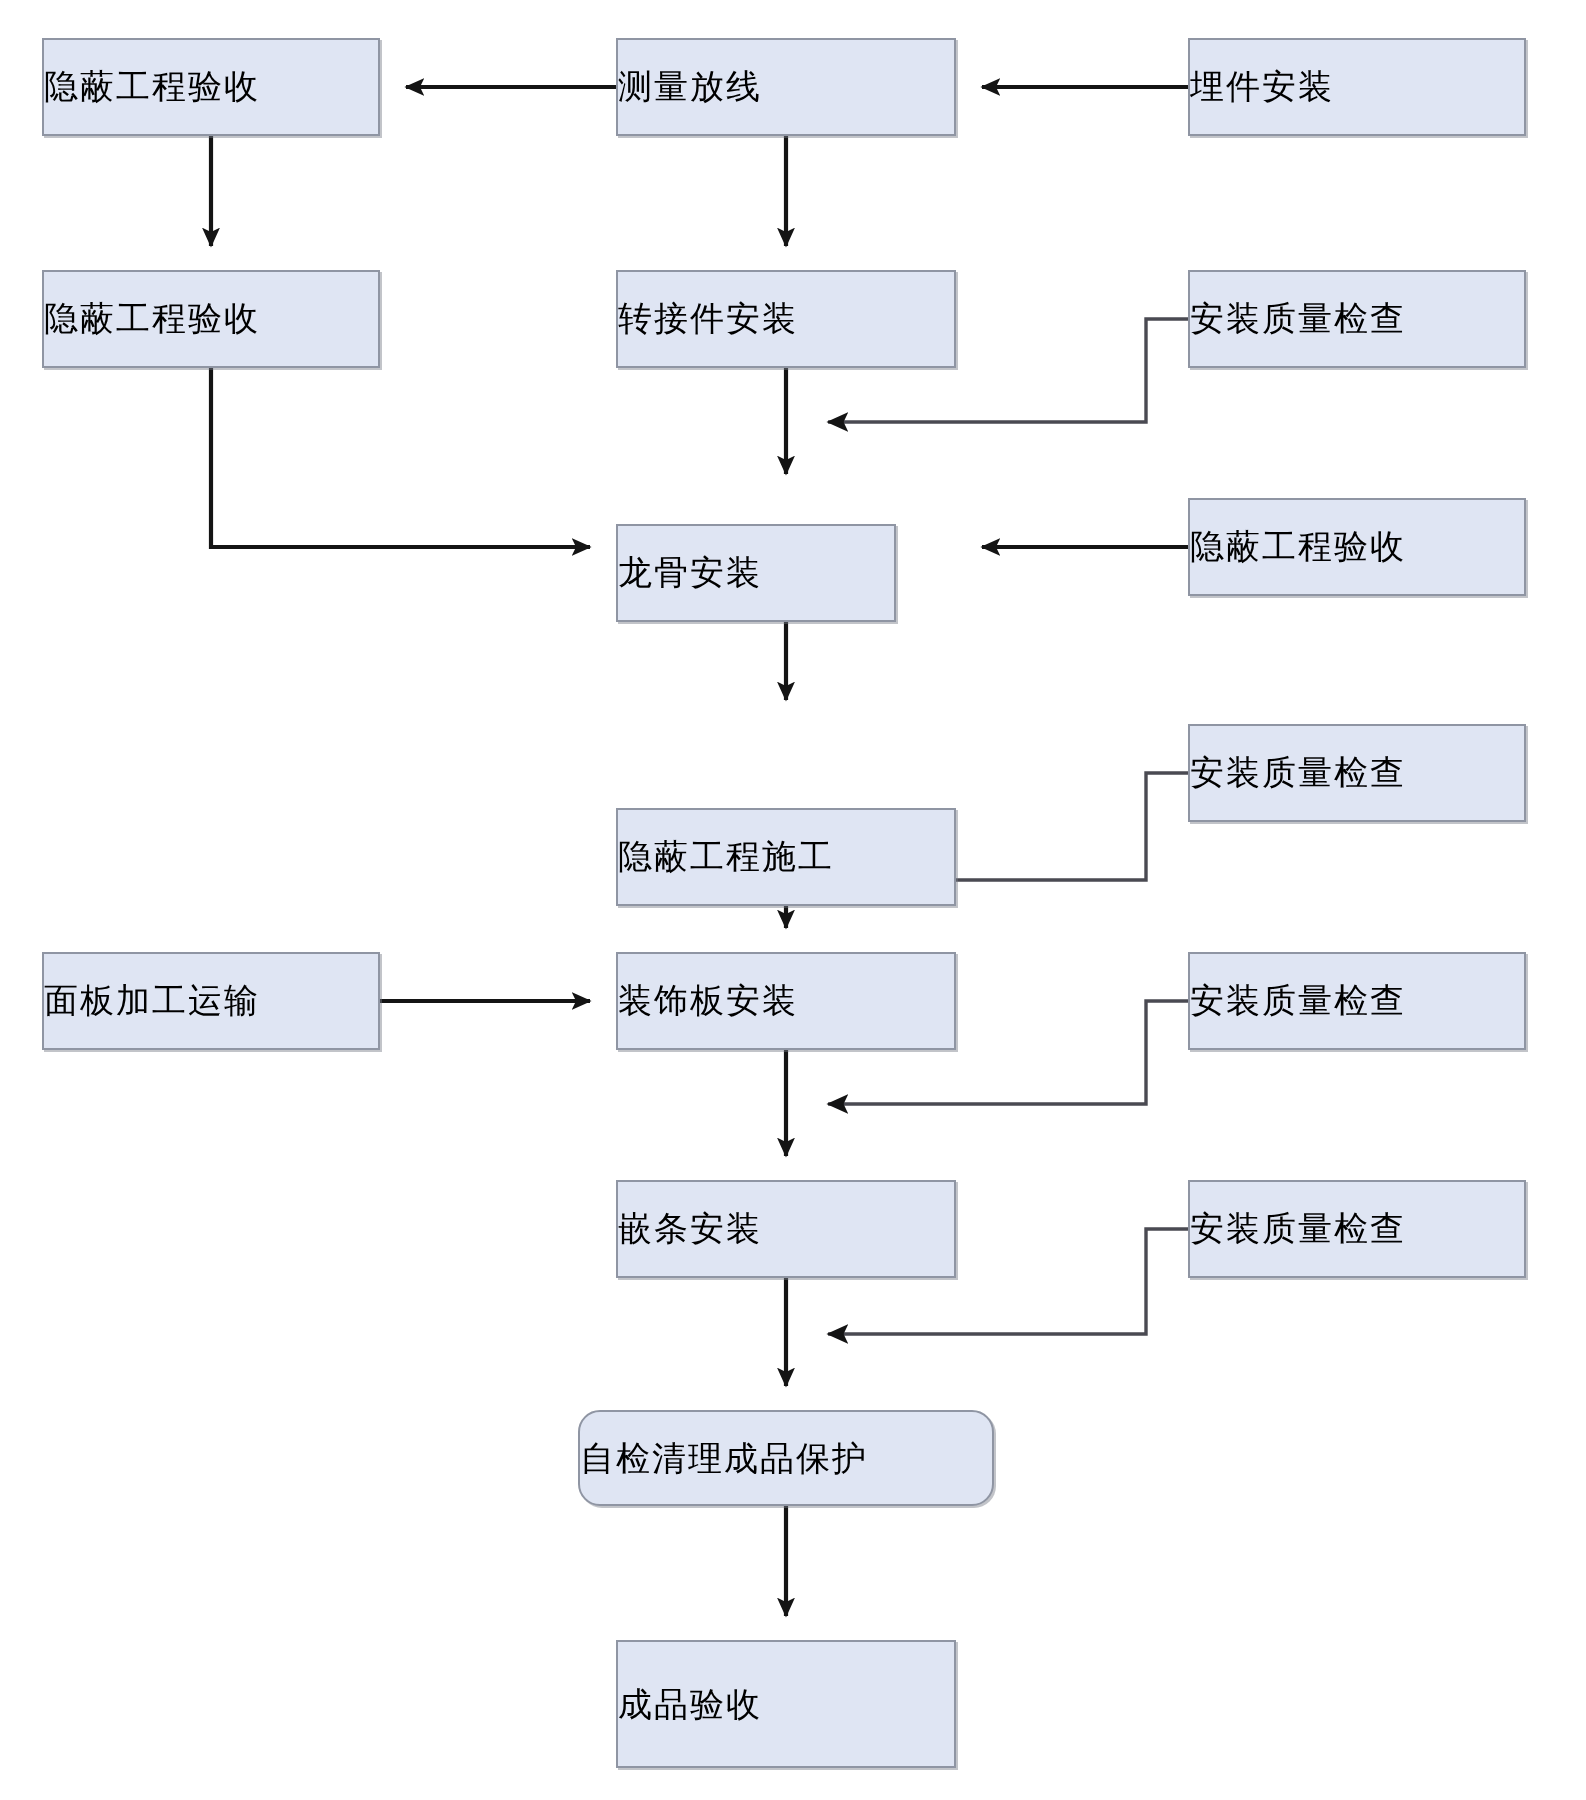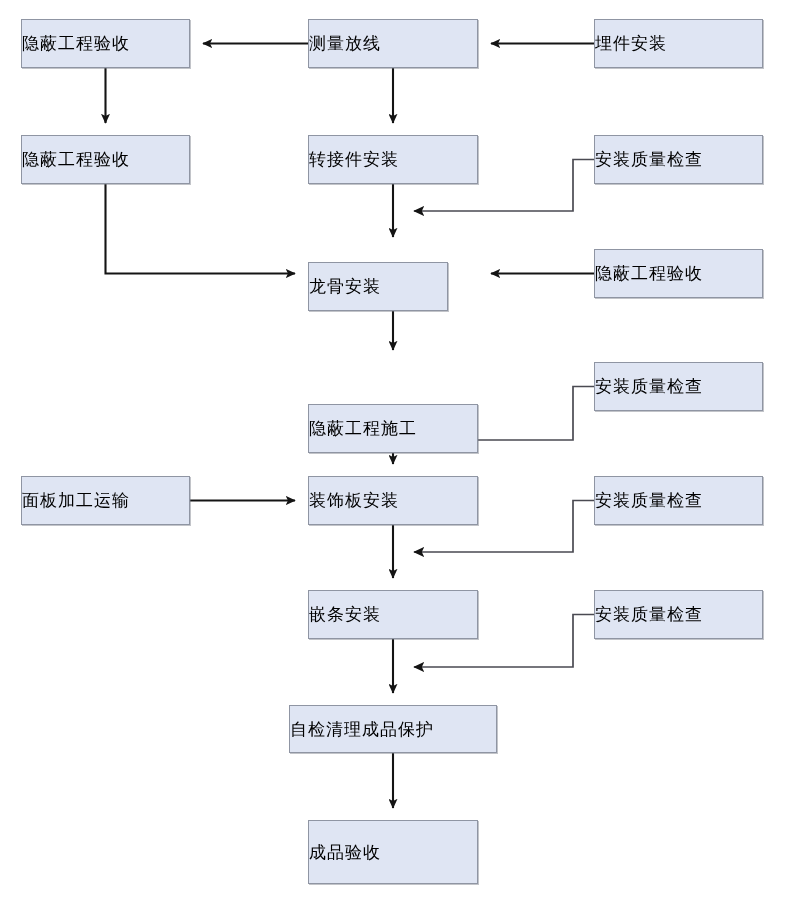--- a/index.html
+++ b/index.html
@@ -179,21 +179,21 @@
   </div>
 
   <div class="node" style="left:308px; top:590px; width:170px; height:49px;">
     <span class="node-label">嵌条安装</span>
   </div>
 
   <div class="node" style="left:594px; top:590px; width:169px; height:49px;">
     <span class="node-label">安装质量检查</span>
   </div>
 
-  <div class="node" style="left:289px; top:705px; width:208px; height:48px;">
+  <div class="node" style="left:289px; top:705px; width:208px; height:48px;border-radius:11px;">
     <span class="node-label">自检清理成品保护</span>
   </div>
 
   <div class="node" style="left:308px; top:820px; width:170px; height:64px;">
     <span class="node-label">成品验收</span>
   </div>
 
 </div>
 
 </body></html>

